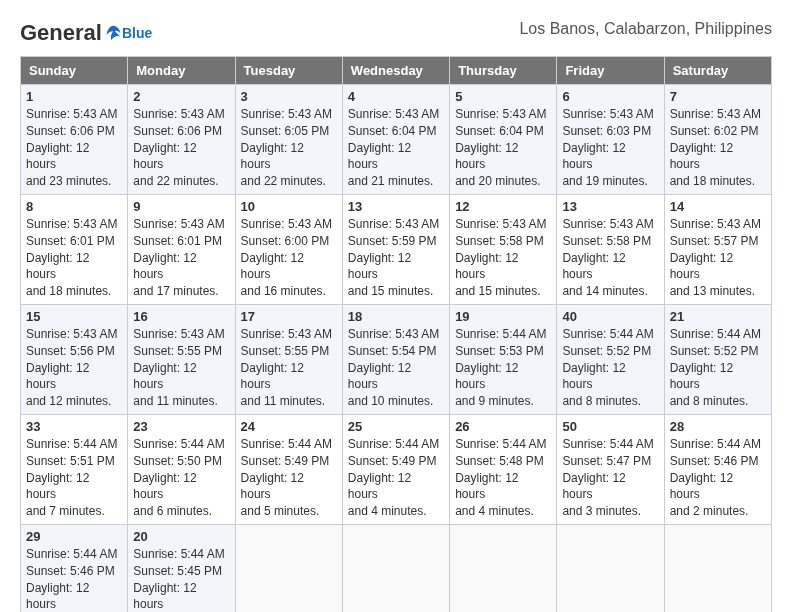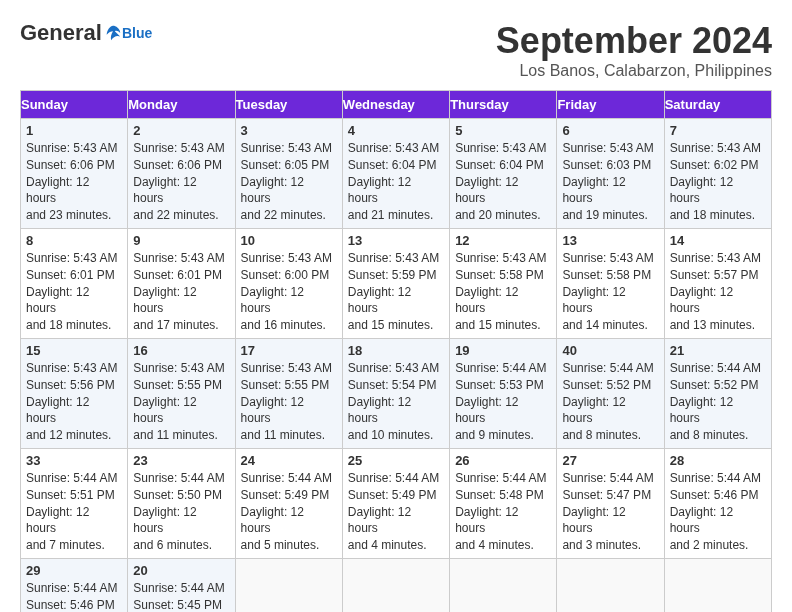--- a/index.html
+++ b/index.html
@@ -51,25 +51,25 @@
     .location {
       font-size: 16px;
       color: #555;
     }
     .calendar {
       width: 100%;
       border-collapse: collapse;
       table-layout: fixed;
     }
     .calendar thead th {
-      background-color: #6d28d9;
+      background-color: #737373;
       color: white;
       font-size: 13px;
       font-weight: bold;
-      padding: 6px 0;
+      padding: 6px 8px;
       text-align: left;
       border: 1px solid #ccc;
     }
     .calendar tbody td {
       border: 1px solid #ccc;
       vertical-align: top;
       padding: 4px 5px;
       font-size: 10.5px;
       color: #333;
       height: 90px;
@@ -103,21 +103,20 @@
   <div class="logo">
     <div class="logo-text">
       <span class="logo-general">General</span>
       <svg class="logo-icon" viewBox="0 0 20 20">
         <path d="M10 2 C13 2, 18 5, 18 10 C16 8, 14 7, 12 8 L18 14 C15 12, 10 14, 8 18 C7 15, 8 11, 10 8 C8 8, 5 9, 3 12 C3 7, 7 2, 10 2Z" fill="#1a6fc4"></path>
       </svg>
       <span class="logo-blue">Blue</span>
     </div>
   </div>
   <div class="title-section">
-    <div class="month-title">September 2024</div>
     <div class="location">Los Banos, Calabarzon, Philippines</div>
   </div>
 </div>
 
 <table class="calendar">
   <thead>
     <tr>
       <th>Sunday</th>
       <th>Monday</th>
       <th>Tuesday</th>
@@ -311,21 +310,21 @@
 and 4 minutes.</div>
         </td>
         <td>
           <span class="day-number">26</span>
           <div class="day-info" style="white-space: pre-line;">Sunrise: 5:44 AM
 Sunset: 5:48 PM
 Daylight: 12 hours
 and 4 minutes.</div>
         </td>
         <td>
-          <span class="day-number">27</span>
+          <span class="day-number">50</span>
           <div class="day-info" style="white-space: pre-line;">Sunrise: 5:44 AM
 Sunset: 5:47 PM
 Daylight: 12 hours
 and 3 minutes.</div>
         </td>
         <td>
           <span class="day-number">28</span>
           <div class="day-info" style="white-space: pre-line;">Sunrise: 5:44 AM
 Sunset: 5:46 PM
 Daylight: 12 hours

